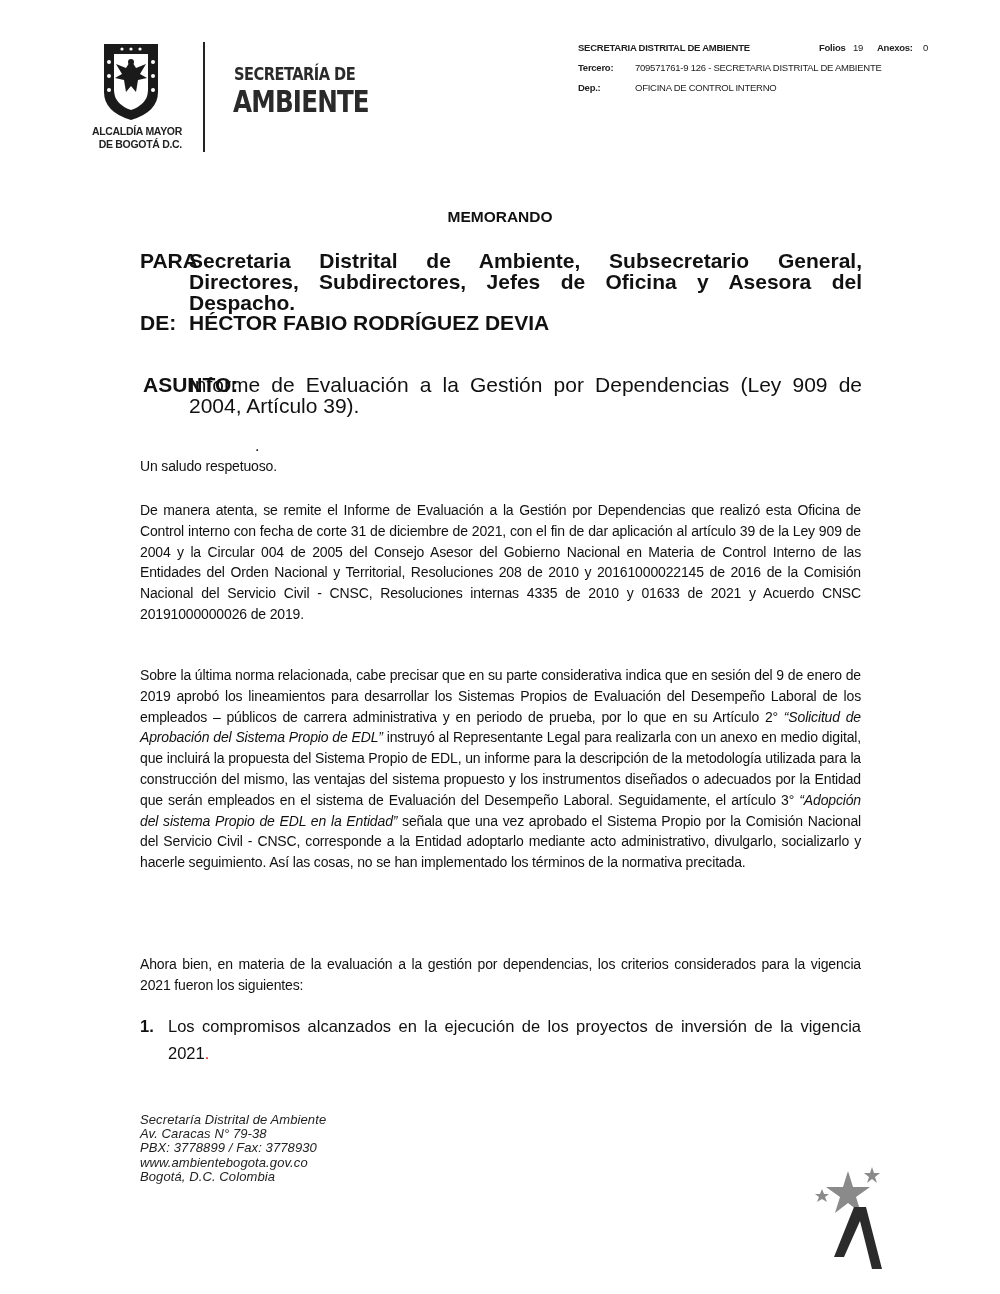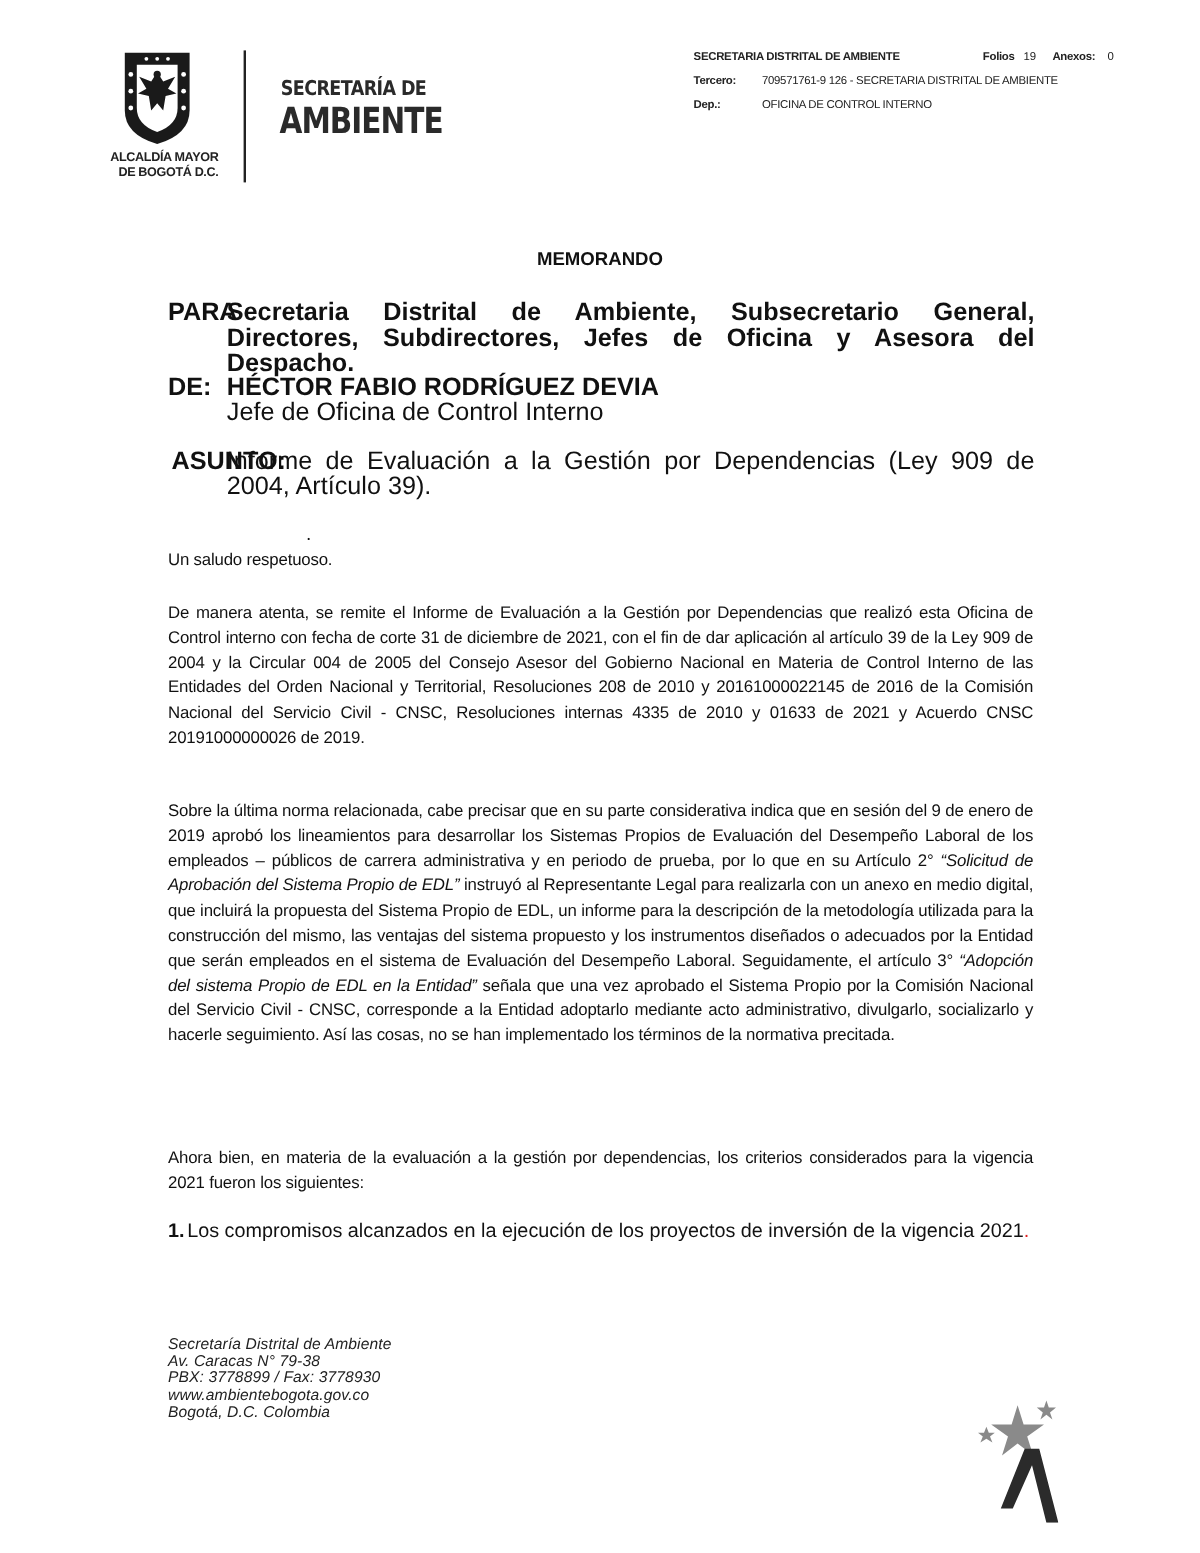--- a/index.html
+++ b/index.html
@@ -34,21 +34,21 @@
   .field .fval { margin-left: 49px; text-align: justify; }
   .bold { font-weight: bold; }
 
   .para { position: absolute; left: 140px; width: 721px; font-size: 14px; line-height: 20.8px;
           text-align: justify; letter-spacing: -0.15px; }
   .para em { font-style: italic; }
   .dot { position: absolute; left: 255px; top: 437px; font-size: 16px; }
 
   .list-item { position: absolute; left: 140px; width: 721px; font-size: 16.5px; line-height: 27px; }
   .list-num { position: absolute; left: 0; top: 0; font-weight: bold; }
-  .list-text { margin-left: 16px; text-align: justify; }
+  .list-text { margin-left: 28px; text-align: justify; }
   .red-dot { color: #e02020; }
 
   
   .footer-addr { position: absolute; left: 140px; top: 1113px; font-size: 13px; line-height: 14.2px;
                  color: #222; font-family: "Liberation Sans", sans-serif; letter-spacing: 0.1px; font-style: italic; }
   .bogota-logo { position: absolute; left: 680px; top: 1165px; width: 205px; height: 105px; }
   .bogota-text { position: absolute; left: 0; top: 50px; font-family: "DejaVu Sans", sans-serif;
                  font-weight: bold; font-size: 36px; color: #2b2b2b; letter-spacing: -1px; }
 </style>
 </head>
@@ -100,21 +100,20 @@
 <div class="title">MEMORANDO</div>
 
 <div class="field" style="top:250px">
   <span class="flabel">PARA</span>
   <div class="fval bold">Secretaria Distrital de Ambiente, Subsecretario General, Directores, Subdirectores, Jefes de Oficina y Asesora del Despacho.</div>
 </div>
 
 <div class="field" style="top:312px">
   <span class="flabel">DE:</span>
   <div class="fval bold">HÉCTOR FABIO RODRÍGUEZ DEVIA</div>
-  <div class="fval">Jefe de Oficina de Control Interno</div>
 </div>
 
 <div class="field" style="top:374px">
   <span class="flabel" style="left:3px">ASUNTO:</span>
   <div class="fval">Informe de Evaluación a la Gestión por Dependencias (Ley 909 de 2004, Artículo 39).</div>
 </div>
 
 <div class="dot">.</div>
 
 <div class="para" style="top:456px">Un saludo respetuoso.</div>

